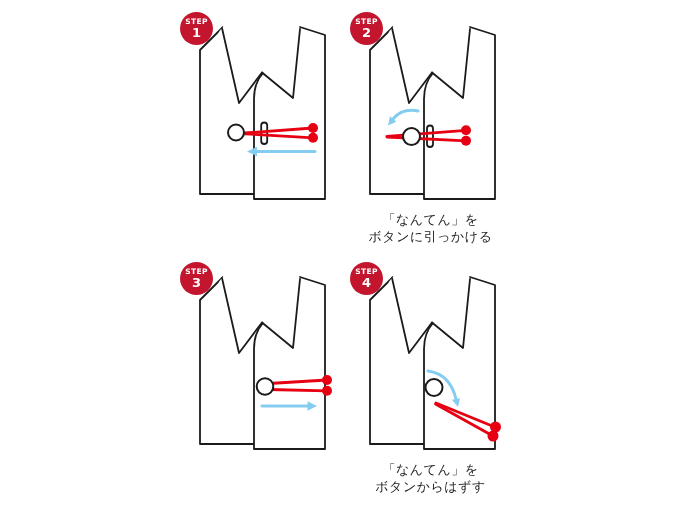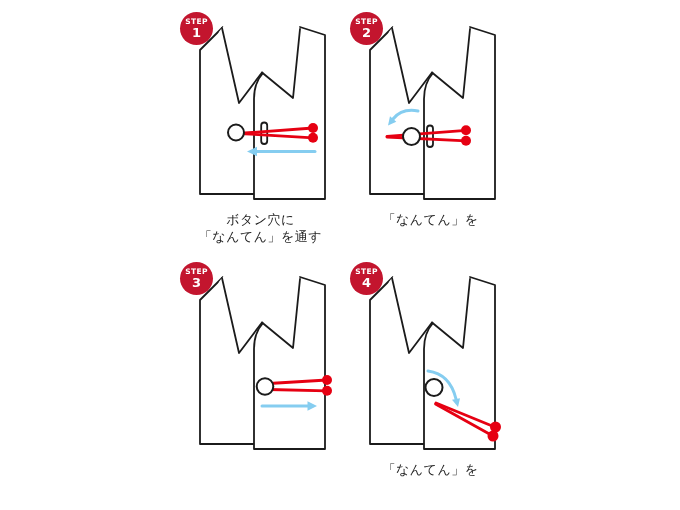--- a/index.html
+++ b/index.html
@@ -65,24 +65,20 @@
       <circle class="buttonface" cx="66" cy="127.5" r="8"></circle>
       <g>
         <path class="arrow" d="M145,146.5 L86,146.5"></path>
         <polygon class="arrowhead" points="77,146.5 87,141.8 87,151.2"></polygon>
       </g>
     </svg>
     <div class="badge">
       <span class="label">STEP</span>
       <span class="num">1</span>
     </div>
-    <div class="caption">
-      <div>ボタン穴に</div>
-      <div>「なんてん」を通す</div>
-    </div>
   </div>
 
   <div class="panel" id="panel2">
     <svg class="illustration" width="170" height="205" viewBox="0 0 170 205">
       <g>
           <use href="#shirt-base"></use>
         </g>
       <rect x="87" y="120.5" width="6" height="21.5" rx="3" fill="#ffffff" stroke="#1b1b1b" stroke-width="1.8"></rect>
       <g>
         <path class="wire" d="M47,131.3 L126,125.3"></path>
@@ -95,20 +91,21 @@
         <path class="arrow" d="M78,106 Q62,103 53,114"></path>
         <polygon class="arrowhead" points="48,120.5 56.3,116.7 50,111.3"></polygon>
       </g>
     </svg>
     <div class="badge">
       <span class="label">STEP</span>
       <span class="num">2</span>
     </div>
     <div class="caption">
       <div>「なんてん」を</div>
+      <div>ボタンに引っかける</div>
     </div>
   </div>
 
   <div class="panel" id="panel3">
     <svg class="illustration" width="170" height="205" viewBox="0 0 170 205">
       <g>
           <use href="#shirt-base"></use>
         </g>
       <g>
         <path class="wire" d="M99,128.5 L157,125"></path>
@@ -146,16 +143,17 @@
         <path class="arrow" d="M88,116 Q110,119 116,144"></path>
         <polygon class="arrowhead" points="118,152 120,143.2 112,144.8"></polygon>
       </g>
     </svg>
     <div class="badge">
       <span class="label">STEP</span>
       <span class="num">4</span>
     </div>
     <div class="caption">
       <div>「なんてん」を</div>
+      <div>ボタンからはずす</div>
     </div>
   </div>
 
 </div>
 
 </body></html>

